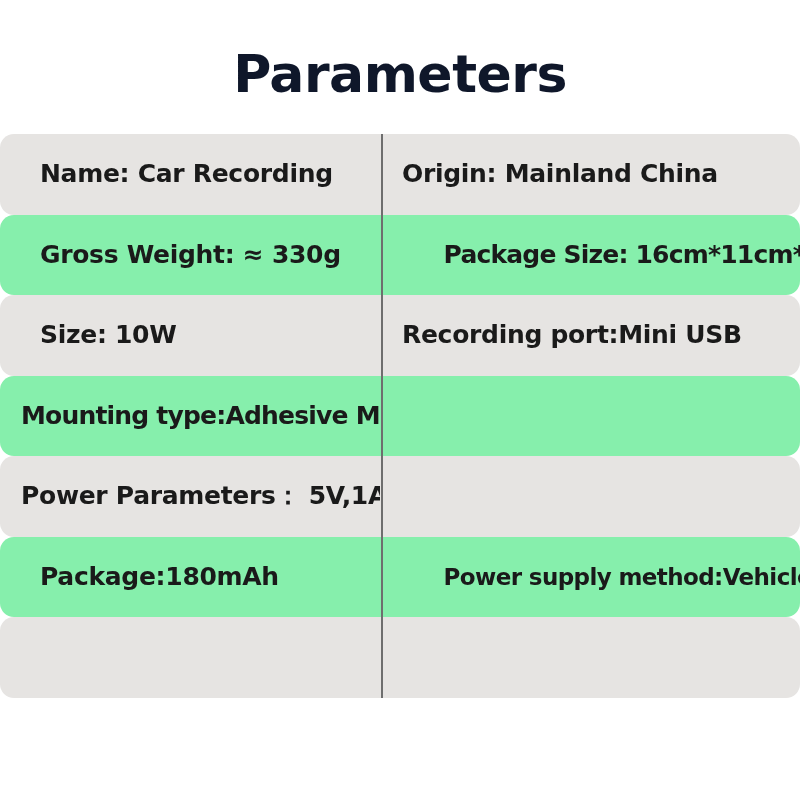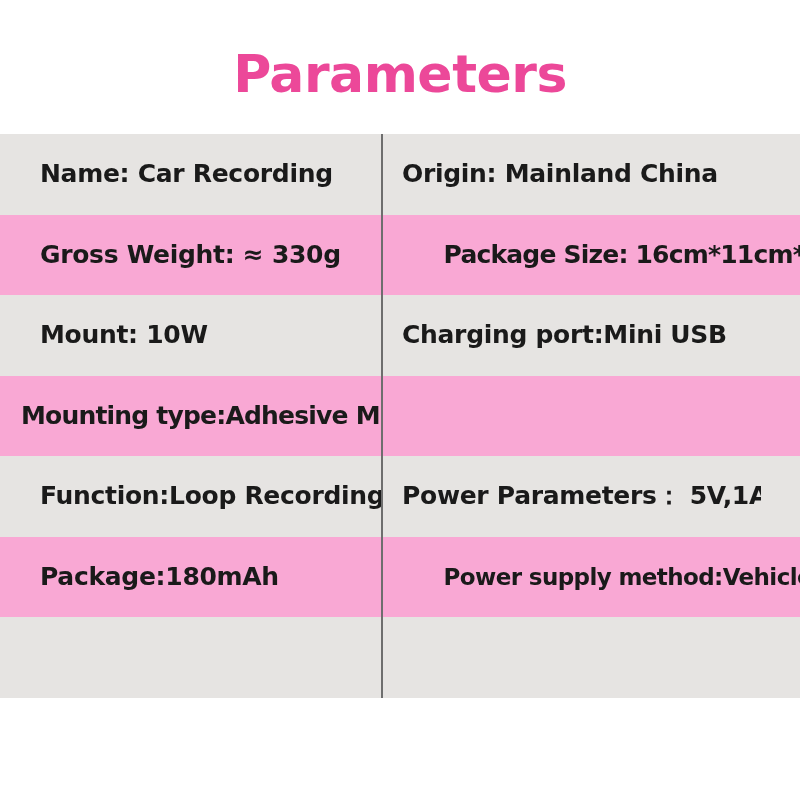--- a/index.html
+++ b/index.html
@@ -36,46 +36,47 @@
   .page-title {
     position: absolute;
     left: 0;
     top: 46px;
     width: 800px;
     text-align: center;
     font-family: "DejaVu Sans", "Liberation Sans", sans-serif;
     font-size: 52px;
     font-weight: 700;
     letter-spacing: -0.5px;
-    color: #ec4899;
+    color: #0f172a;
     line-height: 56px;
   }
 
   
   .param-table {
     position: absolute;
     top: 134px;
     left: 0;
     width: 800px;
     height: 564px;
   }
 
   .param-row {
     position: relative;
     width: 800px;
     height: 80.5px;
     display: flex;
     align-items: center;
     box-sizing: border-box;
+    border-radius: 14px;
   }
   .param-row.shaded {
     background: #e6e4e2;
   }
   .param-row.plain {
-    background: #f9a8d4;
+    background: #86efac;
     gap: 44px;
   }
 
   .cell {
     box-sizing: border-box;
     height: 100%;
     display: flex;
     align-items: center;
     overflow: hidden;
     white-space: nowrap;
@@ -152,37 +153,34 @@
       <div class="cell cell-left">
         <span class="cell-text">Gross Weight: ≈ 330g</span>
       </div>
       <div class="cell cell-right">
         <span class="cell-text tight">Package Size: 16cm*11cm*7cm</span>
       </div>
     </div>
 
     <div class="param-row shaded">
       <div class="cell cell-left">
-        <span class="cell-text">Mount: 10W</span>
-      </div>
-      <div class="cell cell-right">
-        <span class="cell-text">Charging port:Mini USB</span>
+        <span class="cell-text">Size: 10W</span>
+      </div>
+      <div class="cell cell-right">
+        <span class="cell-text">Recording port:Mini USB</span>
       </div>
     </div>
 
     <div class="param-row plain">
       <div class="cell cell-right">
         <span class="cell-text tight">Mounting type:Adhesive Mount</span>
       </div>
     </div>
 
     <div class="param-row shaded">
-      <div class="cell cell-left">
-        <span class="cell-text">Function:Loop Recording</span>
-      </div>
       <div class="cell cell-right">
         <span class="cell-text">Power Parameters： 5V,1A</span>
       </div>
     </div>
 
     <div class="param-row plain">
       <div class="cell cell-left">
         <span class="cell-text">Package:180mAh</span>
       </div>
       <div class="cell cell-right">

